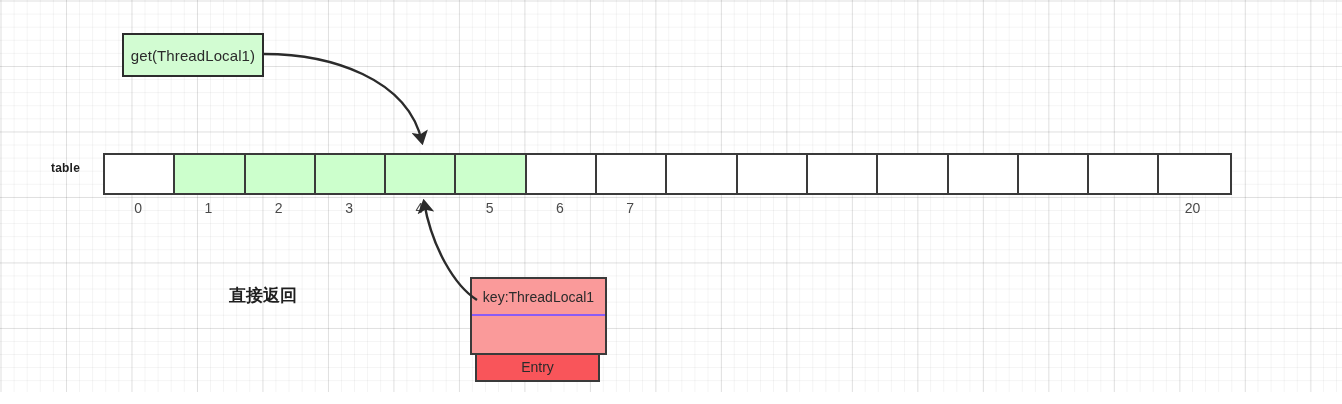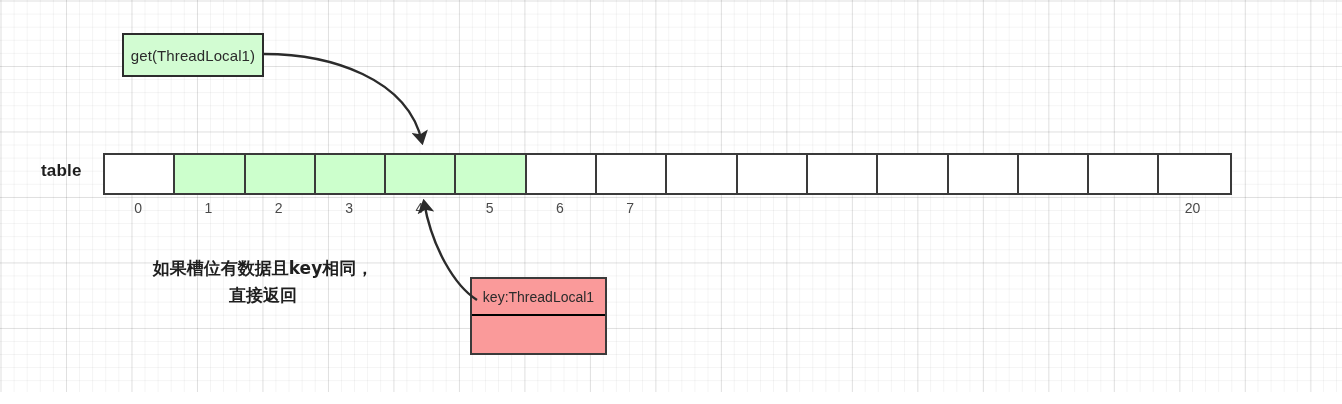--- a/index.html
+++ b/index.html
@@ -47,23 +47,23 @@
     align-items: center;
     justify-content: center;
     font-size: 15px;
     color: #2b2b2b;
     letter-spacing: 0.1px;
   }
 
   
   .table-label {
     position: absolute;
-    left: 41px;
+    left: 51px;
     top: 161px;
-    font-size: 17px;
+    font-size: 12px;
     font-weight: bold;
     color: #1d1d1d;
     letter-spacing: 0.2px;
   }
 
   .table-row {
     position: absolute;
     left: 103px;
     top: 153px;
     height: 42px;
@@ -138,21 +138,21 @@
   }
   .entry-field {
     height: 50%;
     box-sizing: border-box;
     display: flex;
     align-items: center;
     justify-content: center;
     font-size: 14px;
     color: #2b2b2b;
   }
-  .entry-field.key { border-bottom: 2px solid #000000; }
+  .entry-field.key { border-bottom: 2px solid #8b5cf6; }
 
   svg.overlay {
     position: absolute;
     left: 0;
     top: 0;
     width: 1342px;
     height: 404px;
     pointer-events: none;
   }
 </style>
@@ -197,24 +197,25 @@
       <div class="index-cell"></div>
       <div class="index-cell"></div>
       <div class="index-cell"></div>
       <div class="index-cell"></div>
       <div class="index-cell"></div>
       <div class="index-cell"></div>
       <div class="index-cell">20</div>
     </div>
 
   <div class="note">
-    <span>如果槽位有数据且key相同，</span><br>
+    <br>
     <span>直接返回</span>
   </div>
 
+  <div class="entry-bottom">Entry</div>
 
   <div class="entry-top">
     <div class="entry-field key">key:ThreadLocal1</div>
   </div>
 
   <svg class="overlay" viewBox="0 0 1342 404">
     <defs>
       <marker id="arrowhead" markerWidth="6" markerHeight="7" refX="4.6" refY="3.5" orient="auto" markerUnits="strokeWidth">
         <path d="M0,0 L6,3.5 L0,7 L1.3,3.5 Z" fill="#2b2b2b"></path>
       </marker>

